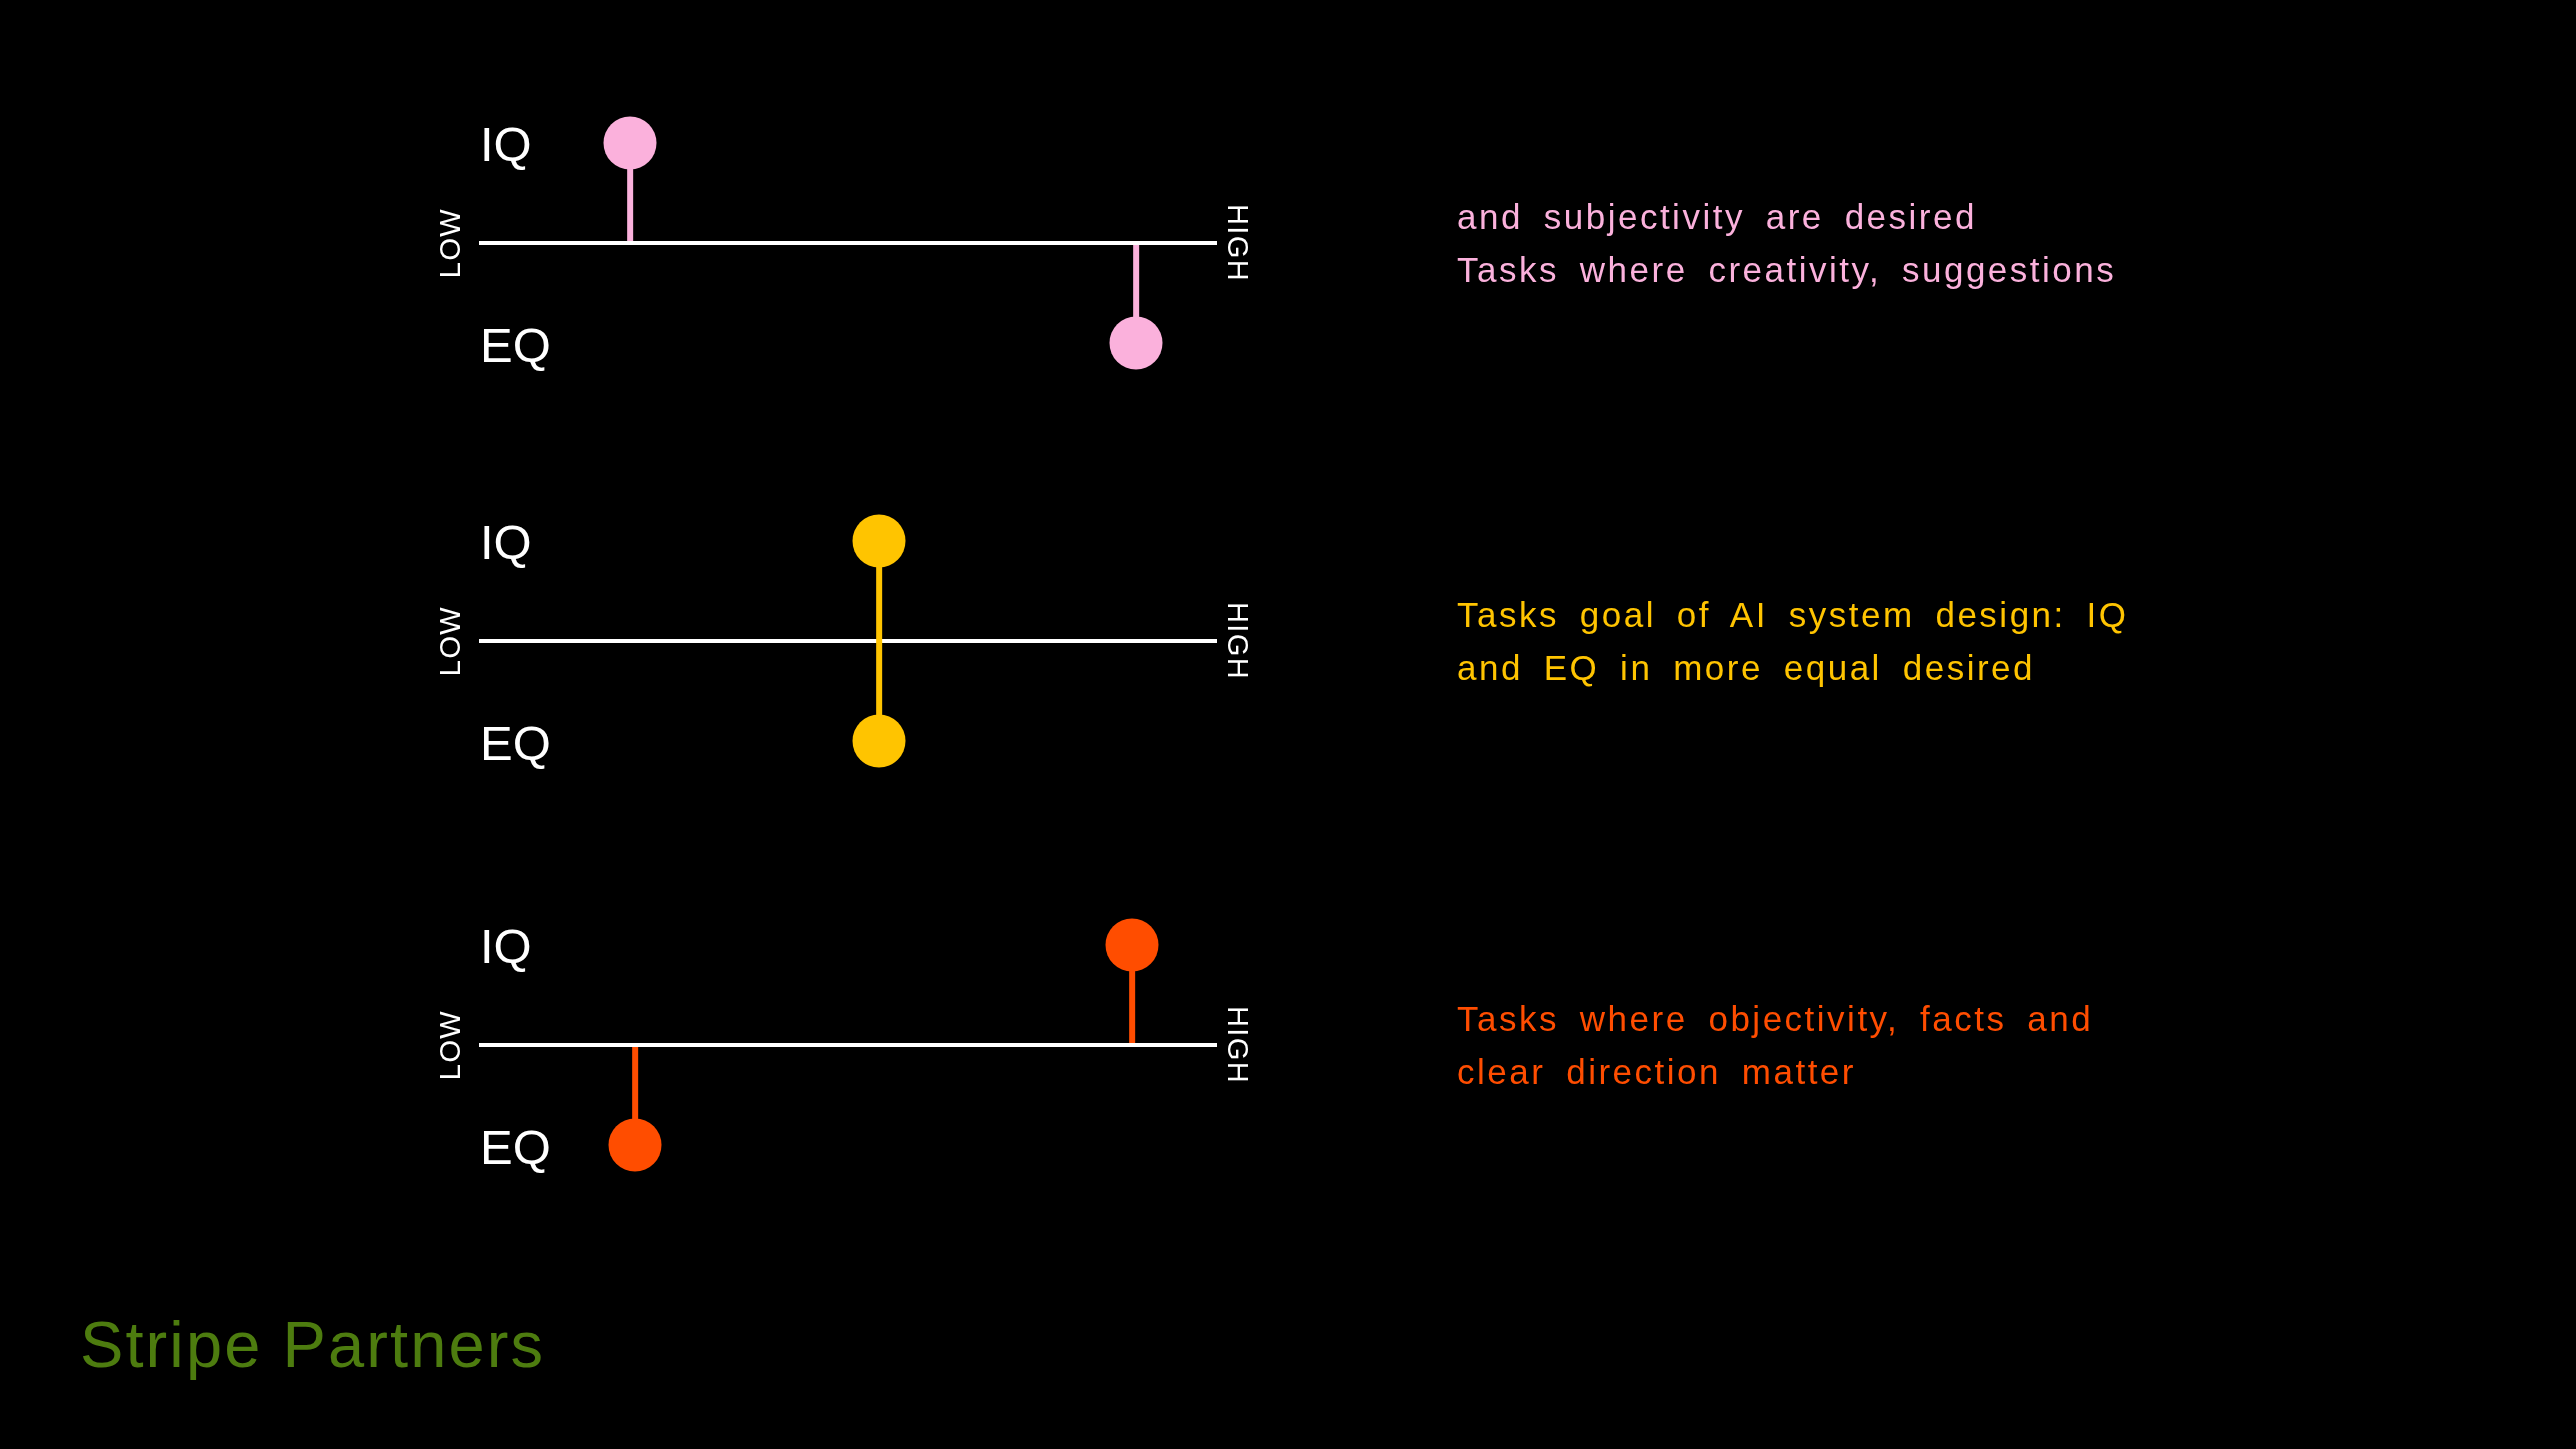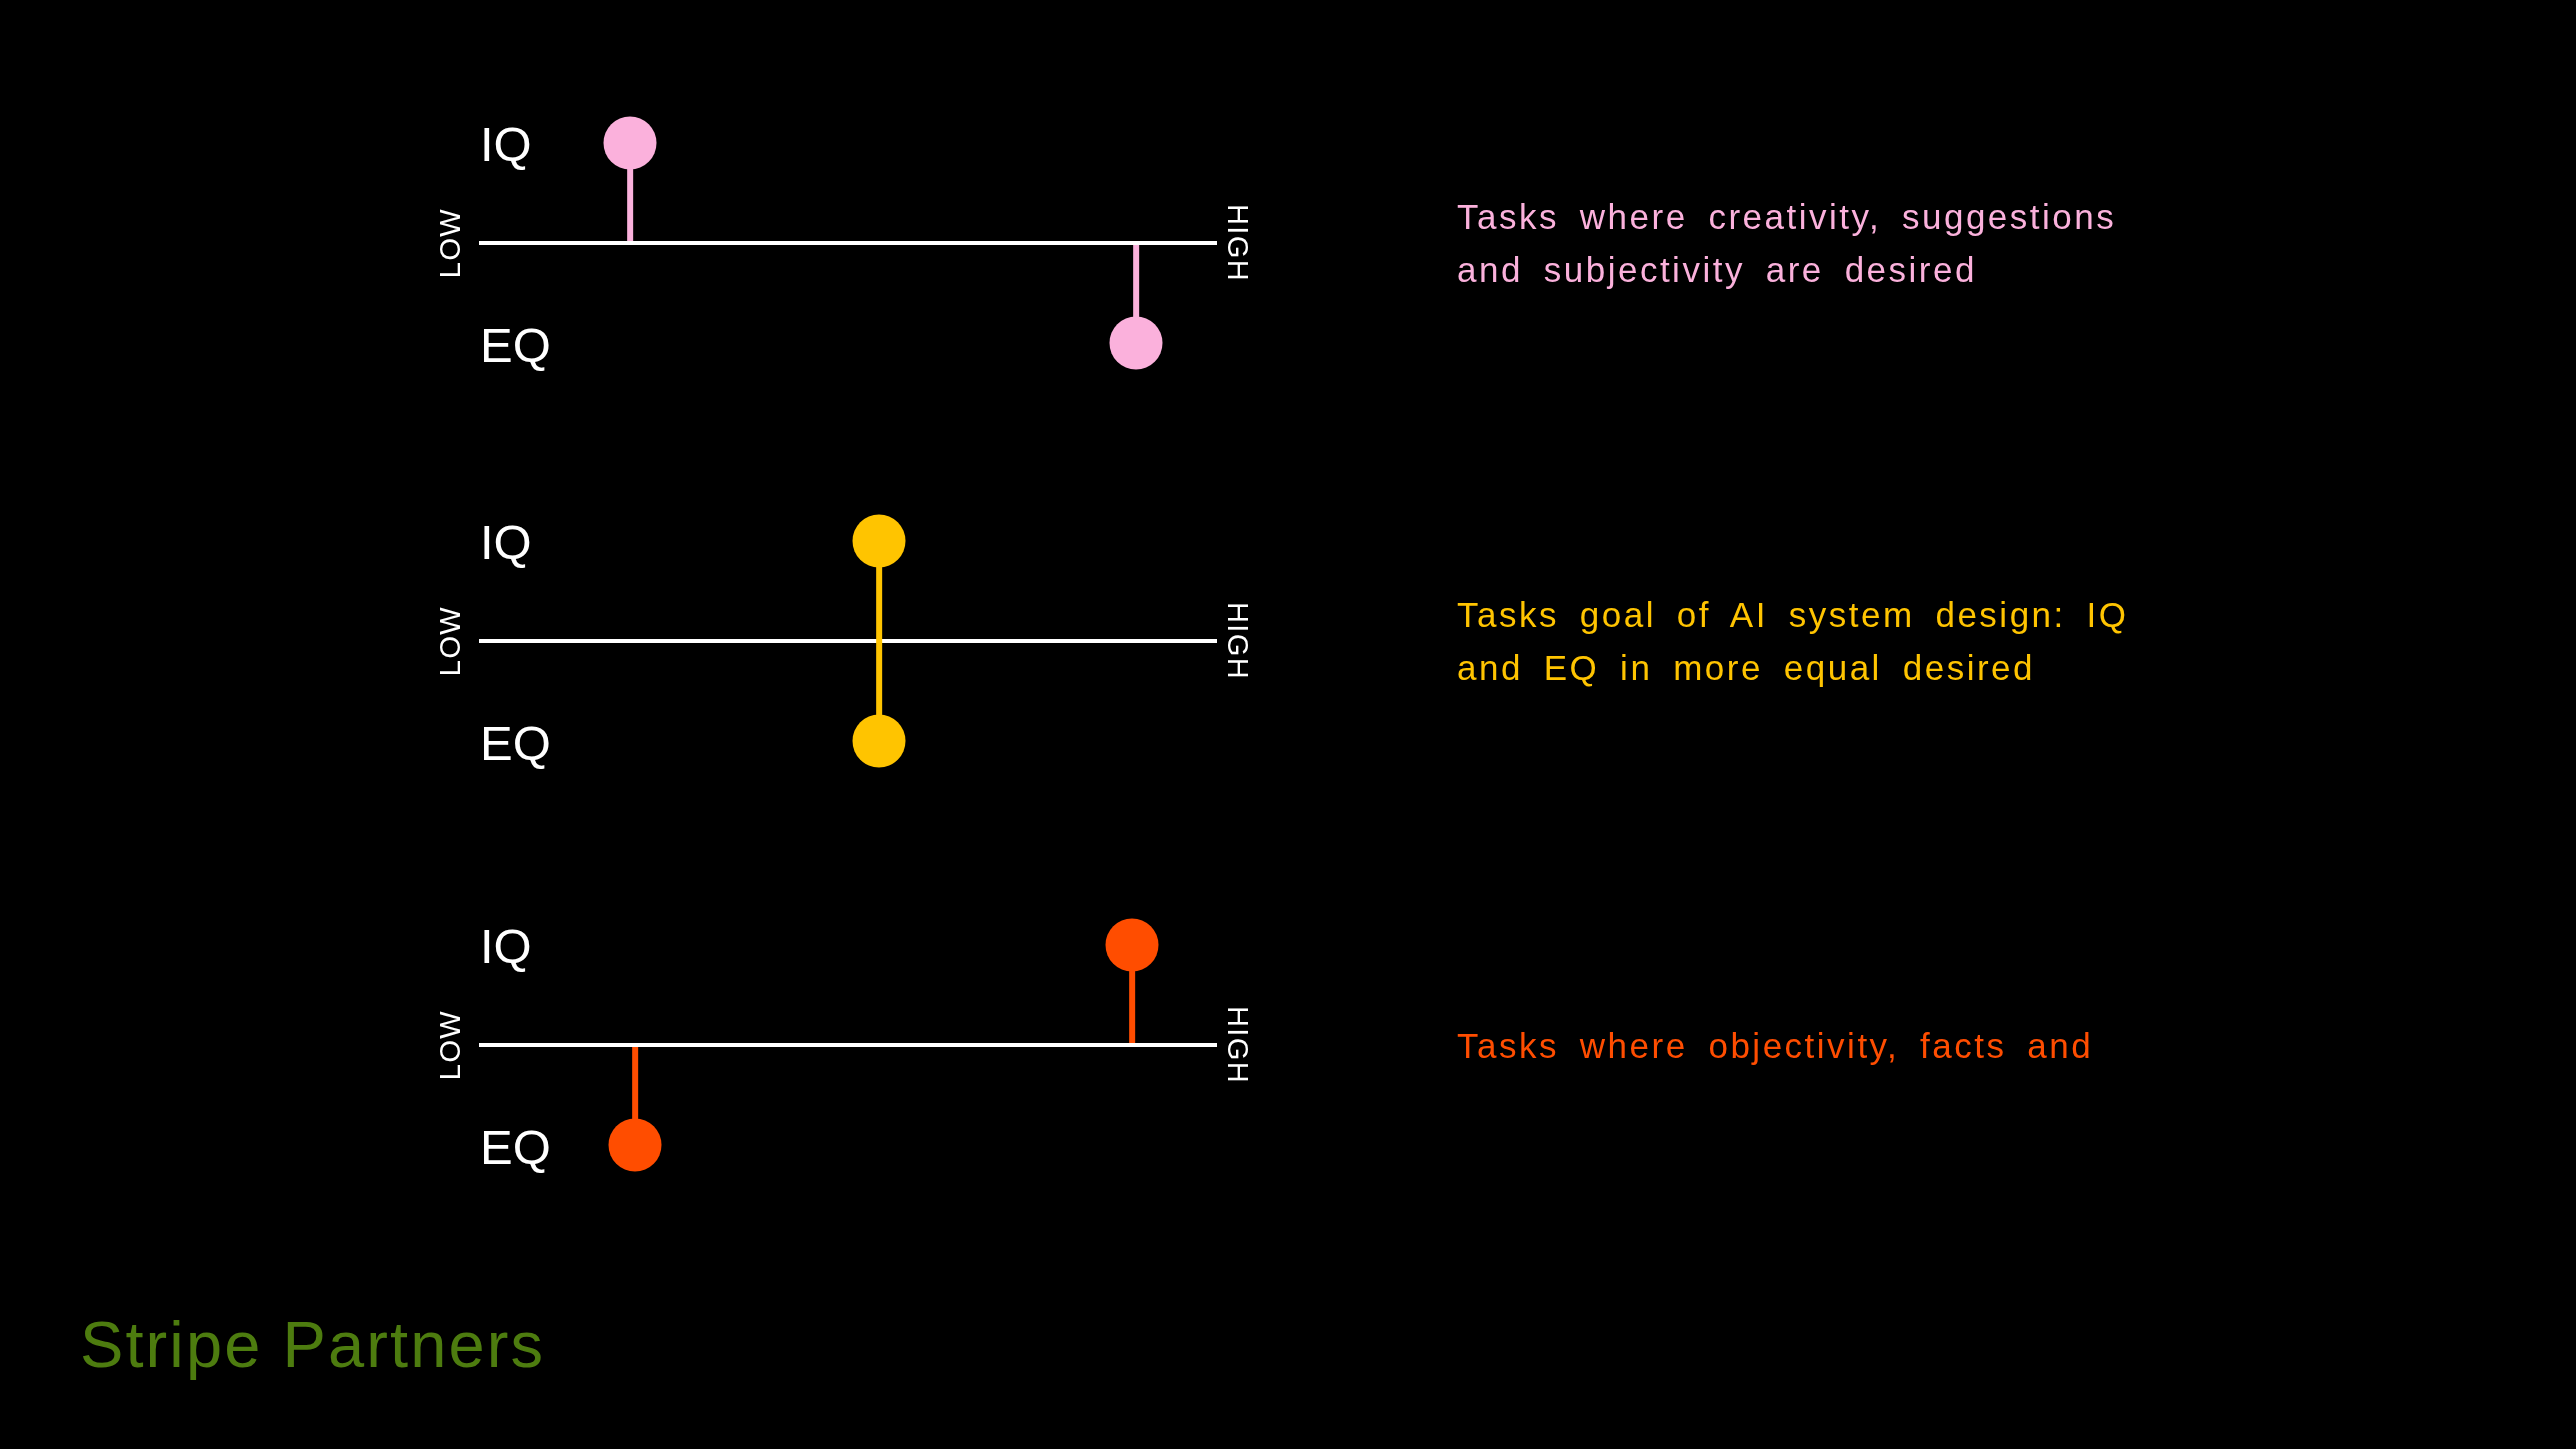--- a/index.html
+++ b/index.html
@@ -119,22 +119,22 @@
     <div class="axis-line"></div>
     <div class="iq-label">IQ</div>
     <div class="eq-label">EQ</div>
     <div class="vlabel vlabel--low">LOW</div>
     <div class="vlabel vlabel--high">HIGH</div>
     <div class="stem stem--iq" style="left: 622px;"></div>
     <div class="stem stem--eq" style="left: 1128px;"></div>
     <div class="dot dot--iq" style="left: 622px;"></div>
     <div class="dot dot--eq" style="left: 1128px;"></div>
     <div class="description">
+      <span class="desc-line">and subjectivity are desired</span>
       <span class="desc-line">Tasks where creativity, suggestions</span>
-      <span class="desc-line">and subjectivity are desired</span>
     </div>
   </div>
 
   <div class="scale-row" style="top: 641px; --accent: #FFC400;">
     <div class="axis-line"></div>
     <div class="iq-label">IQ</div>
     <div class="eq-label">EQ</div>
     <div class="vlabel vlabel--low">LOW</div>
     <div class="vlabel vlabel--high">HIGH</div>
     <div class="stem stem--through" style="left: 871px;"></div>
@@ -151,19 +151,20 @@
     <div class="iq-label">IQ</div>
     <div class="eq-label">EQ</div>
     <div class="vlabel vlabel--low">LOW</div>
     <div class="vlabel vlabel--high">HIGH</div>
     <div class="stem stem--iq" style="left: 1124px;"></div>
     <div class="stem stem--eq" style="left: 627px;"></div>
     <div class="dot dot--iq" style="left: 1124px;"></div>
     <div class="dot dot--eq" style="left: 627px;"></div>
     <div class="description">
       <span class="desc-line">Tasks where objectivity, facts and</span>
+      <span class="desc-line">clear direction matter</span>
     </div>
   </div>
 
   <div class="logo">Stripe Partners</div>
 
 </div>
 
 
 </body></html>

